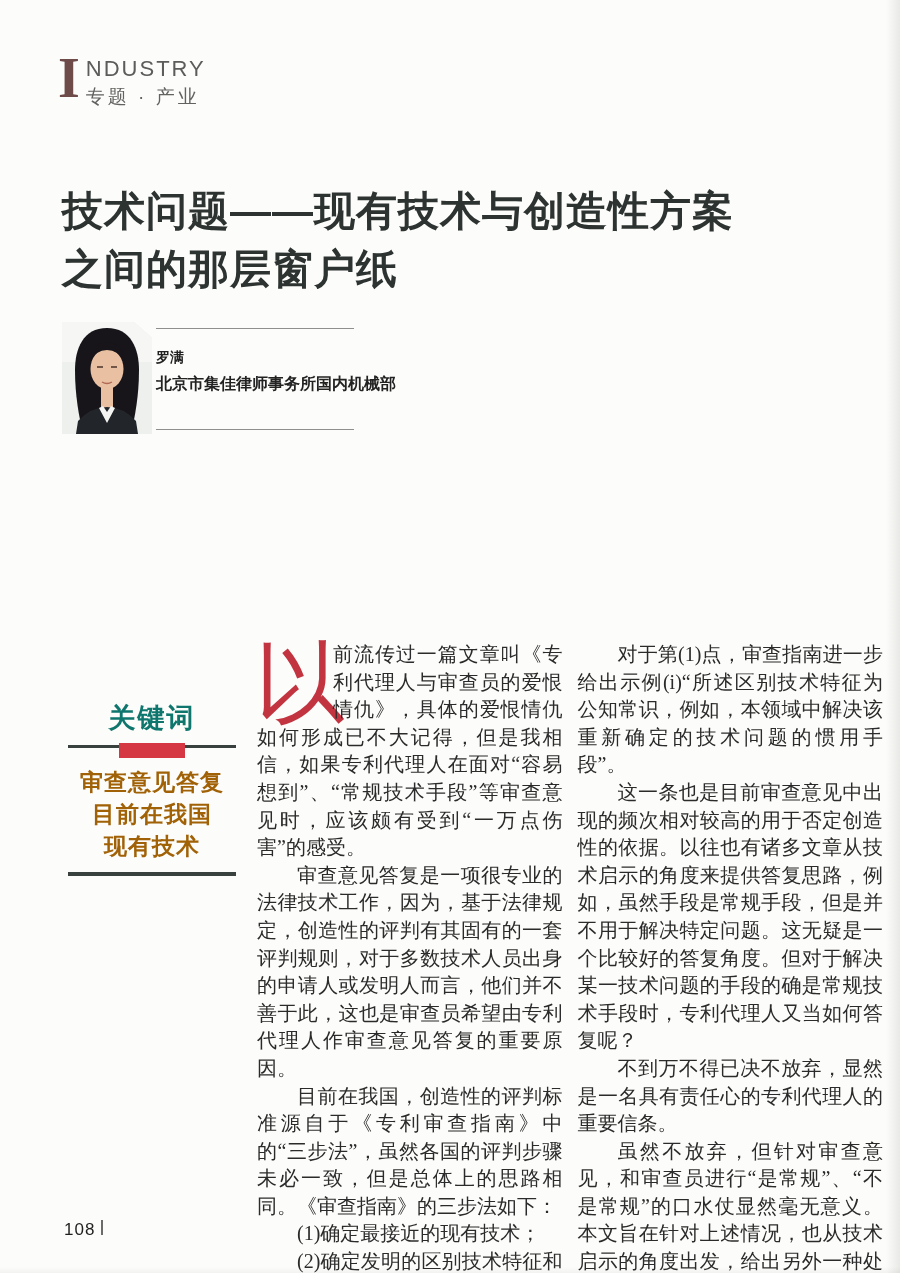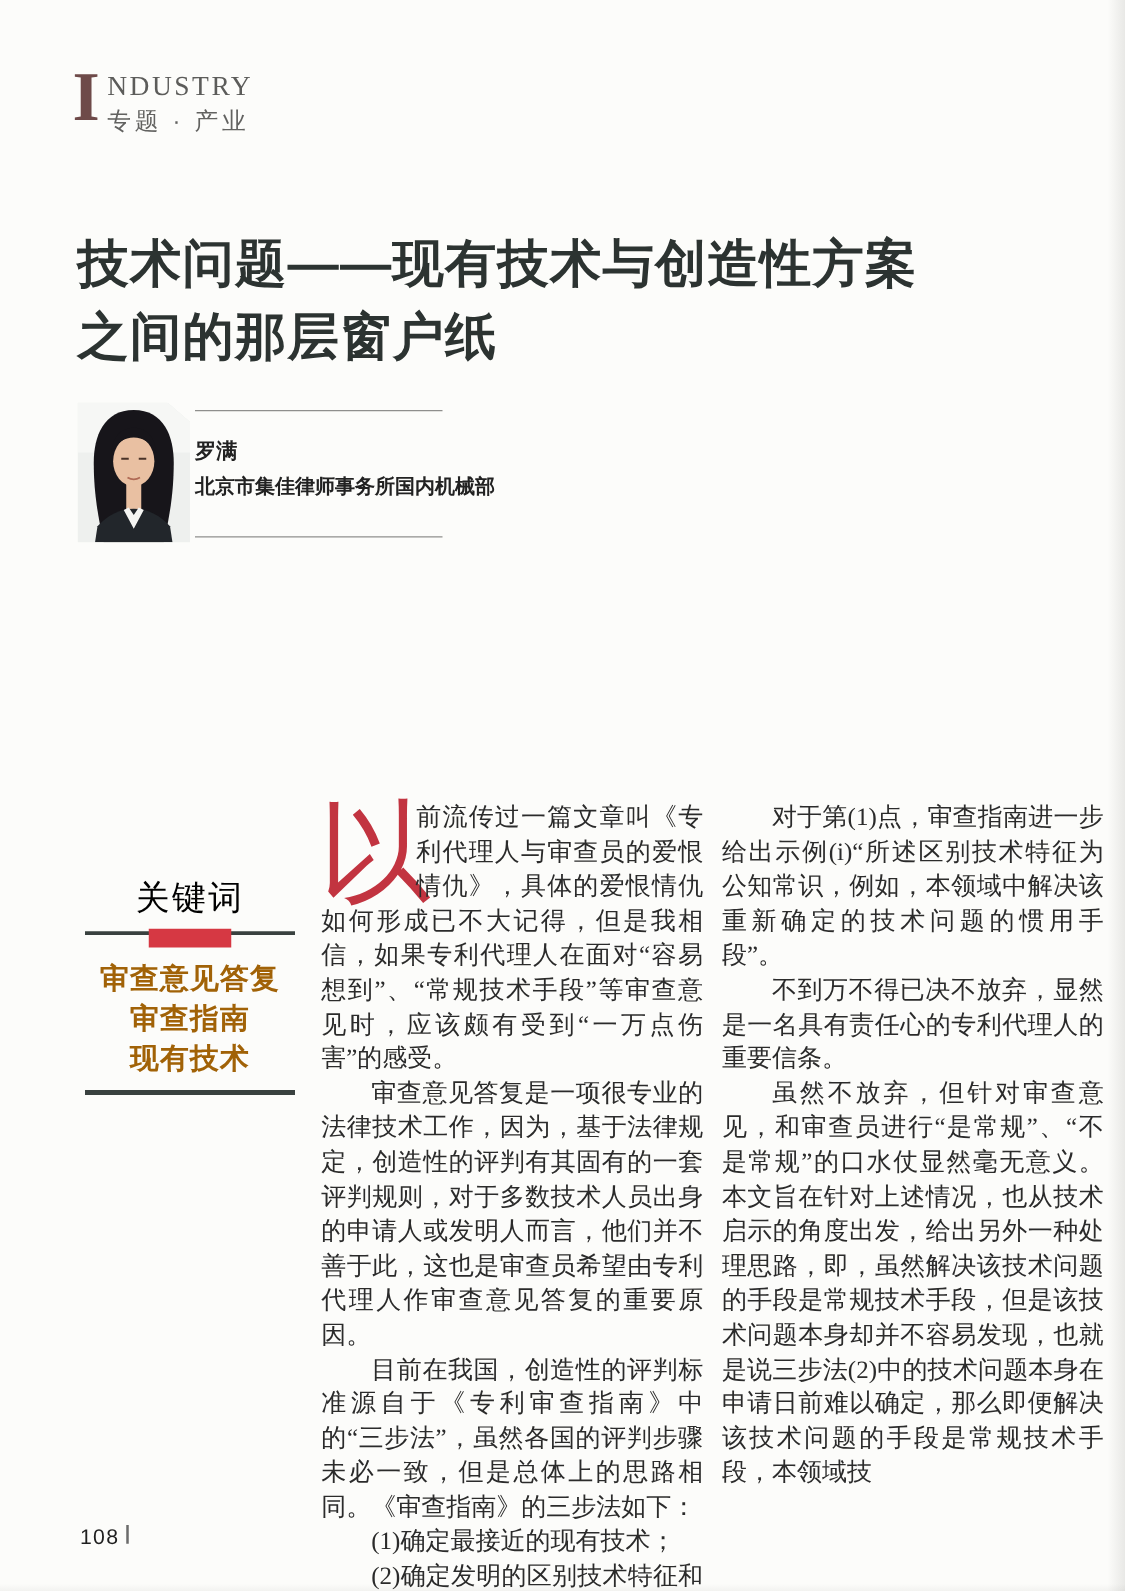--- a/index.html
+++ b/index.html
@@ -14,21 +14,21 @@
     background:linear-gradient(to bottom,rgba(60,60,55,0),rgba(60,60,55,0.05));}
 
   
   .masthead{position:absolute;left:58px;top:52px;display:flex;align-items:flex-start;}
   .masthead-i{
     font-family:"Liberation Serif","DejaVu Serif",serif;
     font-size:56px;line-height:52px;font-weight:bold;color:#6e4a49;margin-right:6px;
   }
   .masthead-right{padding-top:6px;}
   .masthead-word{
-    font-family:Liberation Serif, serif;
+    font-family:Liberation Sans, sans-serif;
     font-size:22px;letter-spacing:2px;color:#5c5c5a;line-height:22px;
   }
   .masthead-sub{font-size:19px;color:#626260;letter-spacing:3px;margin-top:4px;}
 
   
   .article-title{
     position:absolute;left:62px;top:182px;width:760px;
     font-size:41px;font-weight:bold;color:#2c3331;line-height:58px;letter-spacing:1px;
   }
 
@@ -36,28 +36,28 @@
   .author-photo{
     position:absolute;left:62px;top:322px;width:90px;height:112px;
     clip-path:polygon(0 0,80% 0,100% 14%,100% 100%,0 100%);
     background:#f0f1ef;
   }
   .author-photo svg{display:block;width:100%;height:100%;}
   .author-info{
     position:absolute;left:156px;top:328px;width:198px;height:100px;
     border-top:1px solid #8f8f8d;border-bottom:1px solid #8f8f8d;
   }
-  .author-name{font-size:17px;font-weight:bold;color:#222;margin-top:20px;}
+  .author-name{font-size:14px;font-weight:bold;color:#222;margin-top:20px;}
   .author-affiliation{font-size:16px;font-weight:bold;color:#222;margin-top:7px;white-space:nowrap;}
 
   
   .keywords{position:absolute;left:68px;top:700px;width:168px;text-align:center;}
   .keywords-heading{
     font-family:"Liberation Serif","DejaVu Serif",serif;
-    font-size:27px;font-weight:normal;color:#000000;letter-spacing:2px;
+    font-size:27px;font-weight:bold;color:#0f766e;letter-spacing:2px;
   }
   .keywords-divider{position:relative;height:15px;margin-top:7px;}
   .keywords-divider .line{position:absolute;left:0;right:0;top:2px;height:3px;background:#39413f;}
   .keywords-divider .red{position:absolute;left:50%;transform:translateX(-50%);top:0;width:66px;height:15px;background:#d63843;}
   .keywords-list{margin-top:9px;}
   .keyword-item{
     font-family:"Liberation Serif","DejaVu Serif",serif;
     font-size:23px;font-weight:bold;color:#a16207;line-height:32px;letter-spacing:1px;
   }
   .keywords-bottom-bar{height:4px;background:#39413f;margin-top:9px;}
@@ -124,37 +124,38 @@
   </div>
 
   <div class="keywords">
     <div class="keywords-heading">关键词</div>
     <div class="keywords-divider">
       <div class="line"></div>
       <div class="red"></div>
     </div>
     <div class="keywords-list">
       <div class="keyword-item">审查意见答复</div>
-      <div class="keyword-item">审查指南</div>
+      <div class="keyword-item">目前在我国</div>
       <div class="keyword-item">现有技术</div>
     </div>
     <div class="keywords-bottom-bar"></div>
   </div>
 
   <div class="columns">
     <div class="col">
       <p class="body-p no-indent"><span class="dropcap">以</span><span>前流传过一篇文章叫《专利代理人与审查员的爱恨情仇》，具体的爱恨情仇如何形成已不大记得，但是我相信，如果专利代理人在面对“容易想到”、“常规技术手段”等审查意见时，应该颇有受到“一万点伤害”的感受。</span></p>
       <p class="body-p">审查意见答复是一项很专业的法律技术工作，因为，基于法律规定，创造性的评判有其固有的一套评判规则，对于多数技术人员出身的申请人或发明人而言，他们并不善于此，这也是审查员希望由专利代理人作审查意见答复的重要原因。</p>
       <p class="body-p">目前在我国，创造性的评判标准源自于《专利审查指南》中的“三步法”，虽然各国的评判步骤未必一致，但是总体上的思路相同。《审查指南》的三步法如下：</p>
       <p class="body-p">(1)确定最接近的现有技术；</p>
       <p class="body-p">(2)确定发明的区别技术特征和发明实际解决的技术问题；</p>
 
     </div>
     <div class="col">
       <p class="body-p">对于第(1)点，审查指南进一步给出示例(i)“所述区别技术特征为公知常识，例如，本领域中解决该重新确定的技术问题的惯用手段”。</p>
+      <p class="body-p">这一条也是目前审查意见中出现的频次相对较高的用于否定创造性的依据。以往也有诸多文章从技术启示的角度来提供答复思路，例如，虽然手段是常规手段，但是并不用于解决特定问题。这无疑是一个比较好的答复角度。但对于解决某一技术问题的手段的确是常规技术手段时，专利代理人又当如何答复呢？</p>
       <p class="body-p">不到万不得已决不放弃，显然是一名具有责任心的专利代理人的重要信条。</p>
       <p class="body-p">虽然不放弃，但针对审查意见，和审查员进行“是常规”、“不是常规”的口水仗显然毫无意义。本文旨在针对上述情况，也从技术启示的角度出发，给出另外一种处理思路，即，虽然解决该技术问题的手段是常规技术手段，但是该技术问题本身却并不容易发现，也就是说三步法(2)中的技术问题本身在申请日前难以确定，那么即便解决该技术问题的手段是常规技术手段，本领域技</p>
     </div>
   </div>
 
   <div class="page-number">
     <span class="num">108</span>
     <span class="rule"></span>
   </div>
 

